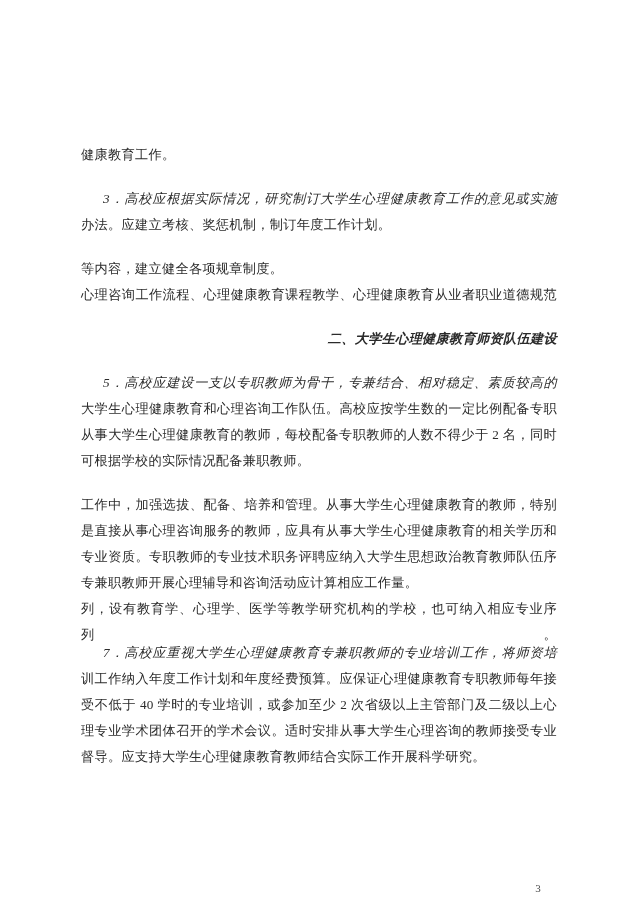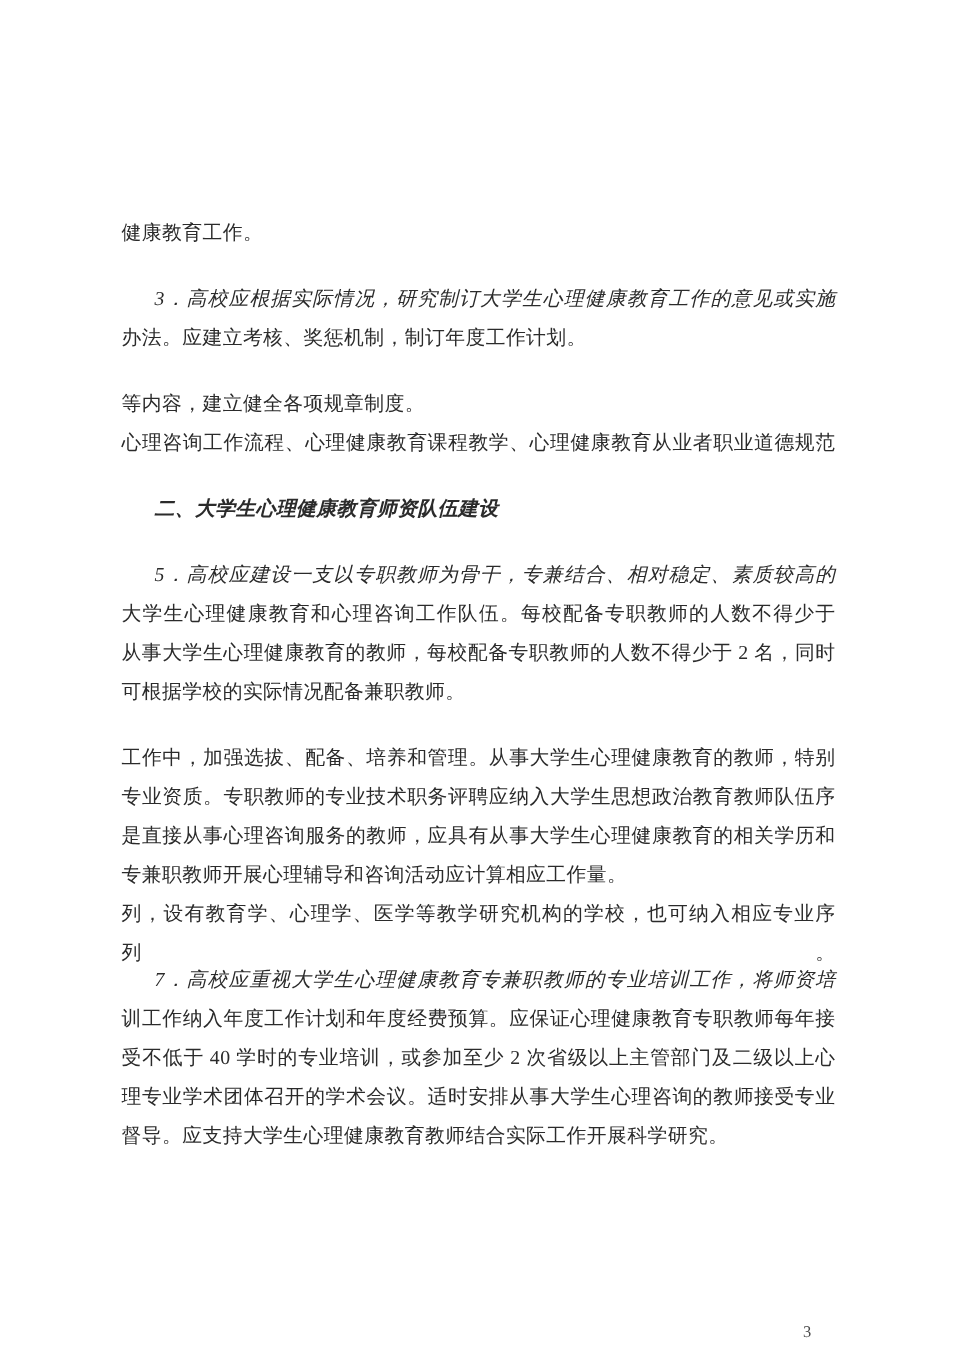--- a/index.html
+++ b/index.html
@@ -20,20 +20,21 @@
     left: 81px;
     top: 142px;
     width: 476px;
     color: #2b2b2b;
   }
   .para {
     margin: 0 0 18px 0;
   }
   .para.heading .line {
     font-weight: bold;
+    text-align: right;
   }
   .line {
     font-size: 13.2px;
     line-height: 26px;
     height: 26px;
     letter-spacing: 0.3px;
     white-space: normal;
   }
   .line.just {
     text-align: justify;
@@ -69,28 +70,28 @@
       </div>
       <div class="para body">
         <div class="line">等内容，建立健全各项规章制度。</div>
         <div class="line just">心理咨询工作流程、心理健康教育课程教学、心理健康教育从业者职业道德规范</div>
       </div>
       <div class="para heading">
         <div class="line indent">二、大学生心理健康教育师资队伍建设</div>
       </div>
       <div class="para body">
         <div class="line just indent">5．高校应建设一支以专职教师为骨干，专兼结合、相对稳定、素质较高的</div>
-        <div class="line just">大学生心理健康教育和心理咨询工作队伍。每校配备专职教师的人数不得少于</div>
+        <div class="line just">大学生心理健康教育和心理咨询工作队伍。高校应按学生数的一定比例配备专职</div>
         <div class="line just">从事大学生心理健康教育的教师，每校配备专职教师的人数不得少于 2 名，同时</div>
         <div class="line">可根据学校的实际情况配备兼职教师。</div>
       </div>
       <div class="para body">
         <div class="line just">工作中，加强选拔、配备、培养和管理。从事大学生心理健康教育的教师，特别</div>
+        <div class="line just">是直接从事心理咨询服务的教师，应具有从事大学生心理健康教育的相关学历和</div>
         <div class="line just">专业资质。专职教师的专业技术职务评聘应纳入大学生思想政治教育教师队伍序</div>
-        <div class="line just">是直接从事心理咨询服务的教师，应具有从事大学生心理健康教育的相关学历和</div>
         <div class="line">专兼职教师开展心理辅导和咨询活动应计算相应工作量。</div>
         <div class="line just">列，设有教育学、心理学、医学等教学研究机构的学校，也可纳入相应专业序列。</div>
       </div>
       <div class="para body">
         <div class="line just indent">7．高校应重视大学生心理健康教育专兼职教师的专业培训工作，将师资培</div>
         <div class="line just">训工作纳入年度工作计划和年度经费预算。应保证心理健康教育专职教师每年接</div>
         <div class="line just">受不低于 40 学时的专业培训，或参加至少 2 次省级以上主管部门及二级以上心</div>
         <div class="line just">理专业学术团体召开的学术会议。适时安排从事大学生心理咨询的教师接受专业</div>
         <div class="line">督导。应支持大学生心理健康教育教师结合实际工作开展科学研究。</div>
       </div>

